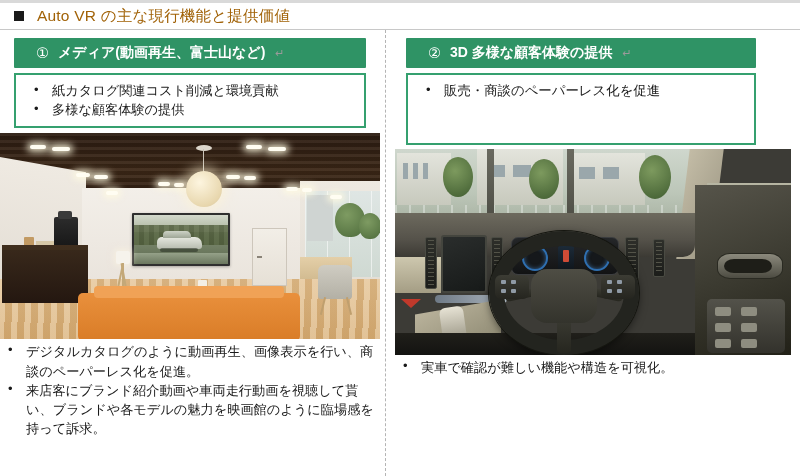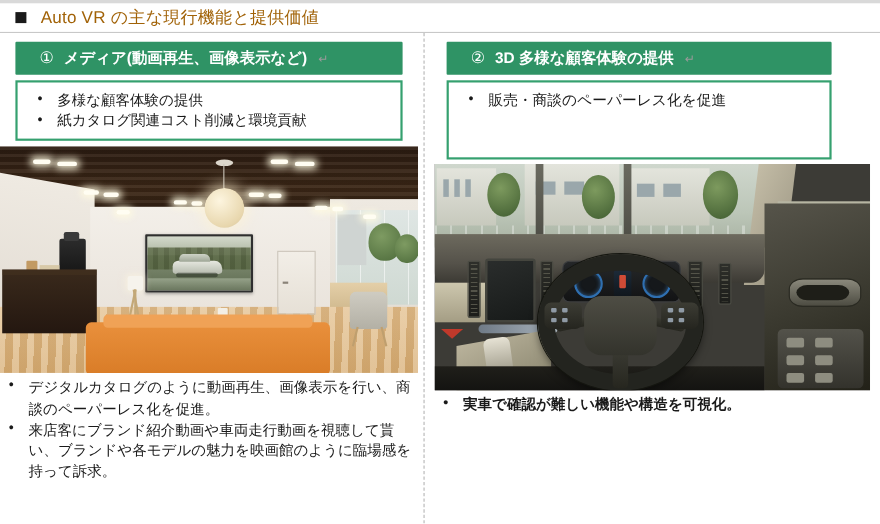--- a/index.html
+++ b/index.html
@@ -76,21 +76,21 @@
   .picture { position: relative; overflow: hidden; }
   .panel-left  .picture { margin-top: 5px; width: 380px; height: 206px; }
   .panel-right .picture { margin-top: 4px; margin-left: 0px; width: 396px; height: 206px; }
 
   
   .desc { padding-top: 3px; }
   .panel-left  .desc { padding-left: 2px; padding-right: 6px; }
   .panel-right .desc { padding-left: 2px; padding-right: 6px; }
   .desc ul.blist li { font-size: 13.2px; line-height: 1.45; padding-left: 24px; }
   .desc ul.blist li::before { left: 6px; }
-  .desc ul.blist li.bold { font-weight: 700; }
+  .desc ul.blist li.bold { font-weight: 400; }
 
   
   .showroom { background:#efeae4; width:100%; height:100%; position:relative; }
   .sr-ceiling {
     position:absolute; left:0; top:0; width:100%; height:72px;
     background:linear-gradient(180deg,#2d1d12 0%,#3d2817 55%,#2a1a10 100%);
   }
   .sr-ceiling::after{
     content:""; position:absolute; inset:0;
     background:repeating-linear-gradient(180deg, rgba(255,255,255,.05) 0 3px, rgba(0,0,0,.12) 3px 7px);
@@ -378,28 +378,28 @@
     <span class="title-text">Auto VR の主な現行機能と提供価値</span>
   </div>
   <div class="title-rule"></div>
 
   <div class="panel-divider"></div>
 
   <section class="panel panel-left">
 
     <div class="band">
       <span class="num">①</span>
-      <span>メディア(動画再生、画像表示など)</span>
+      <span>メディア(動画再生、富士山など)</span>
       <span class="pilcrow">↵</span>
     </div>
 
     <div class="valuebox">
       <ul class="blist">
+        <li>紙カタログ関連コスト削減と環境貢献</li>
         <li>多様な顧客体験の提供</li>
-        <li>紙カタログ関連コスト削減と環境貢献</li>
       </ul>
     </div>
 
     <div class="picture">
       <div class="showroom">
         <div class="sr-ceiling"></div>
         <div class="sr-wall-left"></div>
         <div class="sr-wall-back"></div>
         <div class="sr-wall-right"></div>
         <div class="sr-window">

